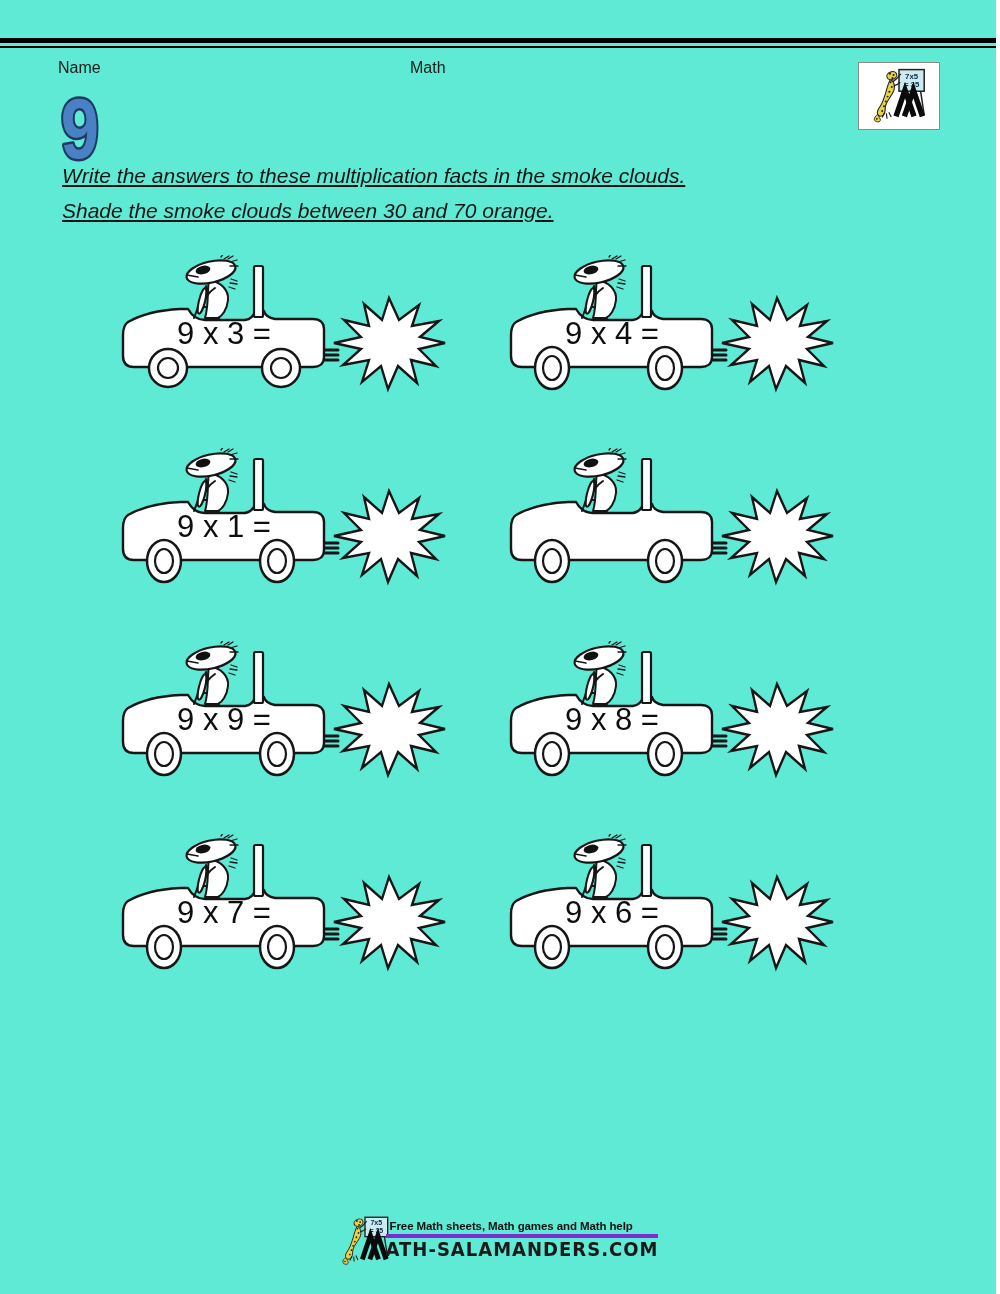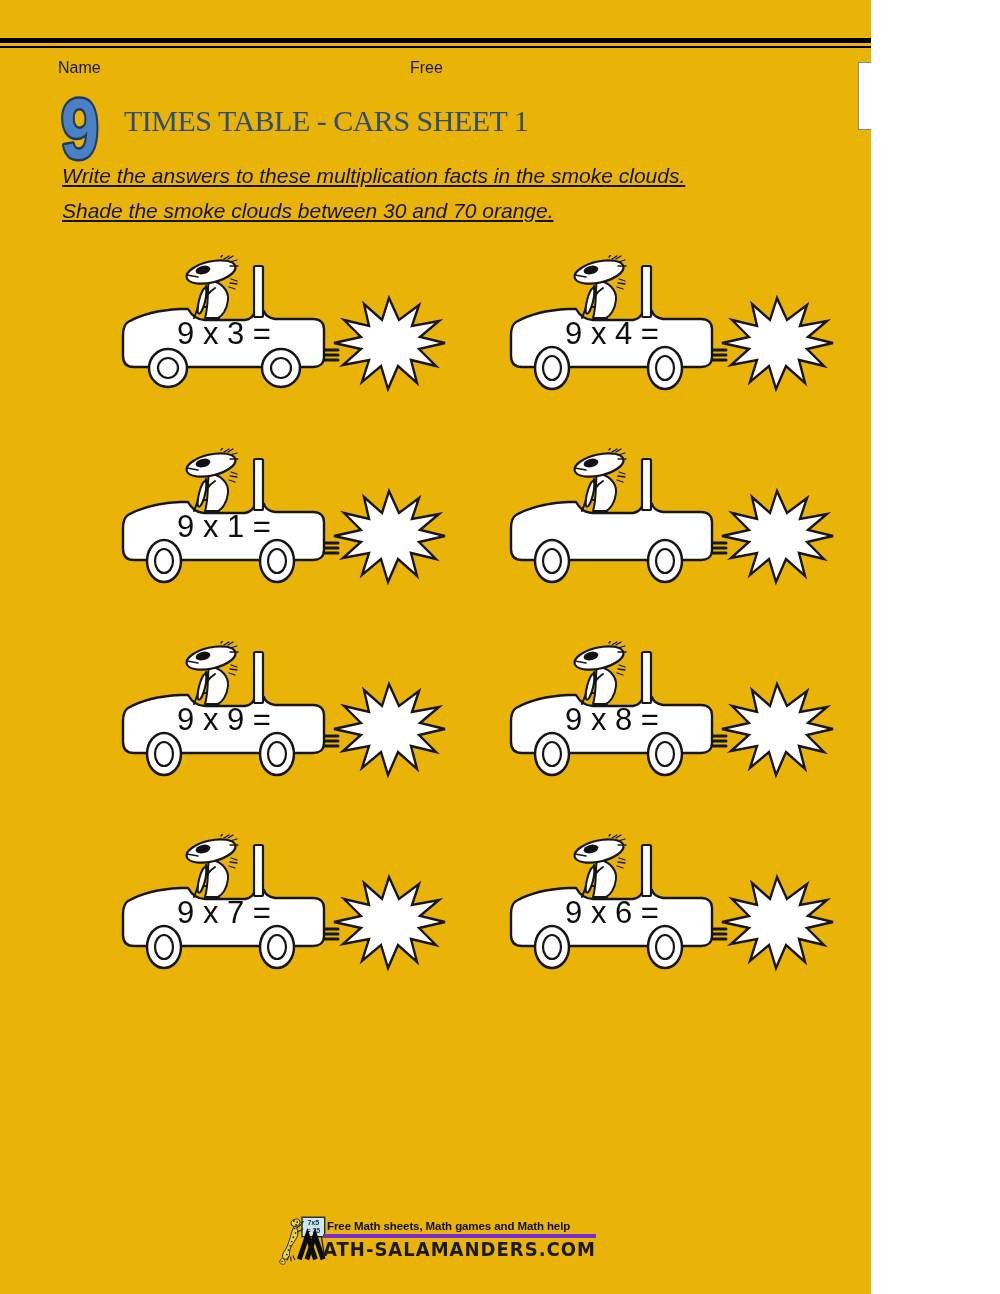--- a/index.html
+++ b/index.html
@@ -1,17 +1,17 @@
 <!DOCTYPE html>
 <html><head>
 <meta charset="utf-8">
 <style>
   html,body{margin:0;padding:0;background:#fff;}
   .page{
-    position:relative;width:871px;height:1294px;background:#eab308;
+    position:relative;width:996px;height:1294px;background:#5eead4;
     font-family:"Liberation Sans",sans-serif;color:#111;overflow:hidden;
   }
   
   .top-rule{position:absolute;top:38px;left:0;width:100%;height:3px;
     border-top:5px solid #000;border-bottom:2px solid #000;}
   
   .field-label{position:absolute;top:59px;font-size:16px;color:#1a1a1a;}
   .name-label{left:58px;}
   .date-label{left:410px;}
   
@@ -116,34 +116,33 @@
             <circle cx="22" cy="75" r="1.6"></circle>
           <circle cx="13" cy="88" r="1.5"></circle>
         </g>
       </g>
     </defs>
   </svg>
 
   <div class="top-rule"></div>
 
   <span class="field-label name-label">Name</span>
-  <span class="field-label date-label">Free</span>
+  <span class="field-label date-label">Math</span>
 
   <div class="logo-box">
     <svg viewBox="0 0 100 100" width="72" height="60">
       <use href="#sala-scene" xlink:href="#sala-scene"></use>
     </svg>
   </div>
 
   <div class="big-nine">
     <svg width="78" height="92">
       <text x="6" y="78" transform="scale(0.8 1)" font-family="DejaVu Sans, sans-serif" font-weight="bold" font-size="86" fill="#4a80c4" stroke="#1e3a62" stroke-width="5" paint-order="stroke" stroke-linejoin="round">9</text>
     </svg>
   </div>
-  <div class="sheet-title">TIMES TABLE - CARS SHEET 1</div>
 
   <div class="instr instr1">Write the answers to these multiplication facts in the smoke clouds.</div>
   <div class="instr instr2">Shade the smoke clouds between 30 and 70 orange.</div>
 
   <div class="cars-grid">
 
     <div class="car-unit">
       <svg class="car-svg" viewBox="0 0 340 145">
         <use href="#car-base" xlink:href="#car-base"></use>
         <use href="#wheels-round" xlink:href="#wheels-round"></use>

